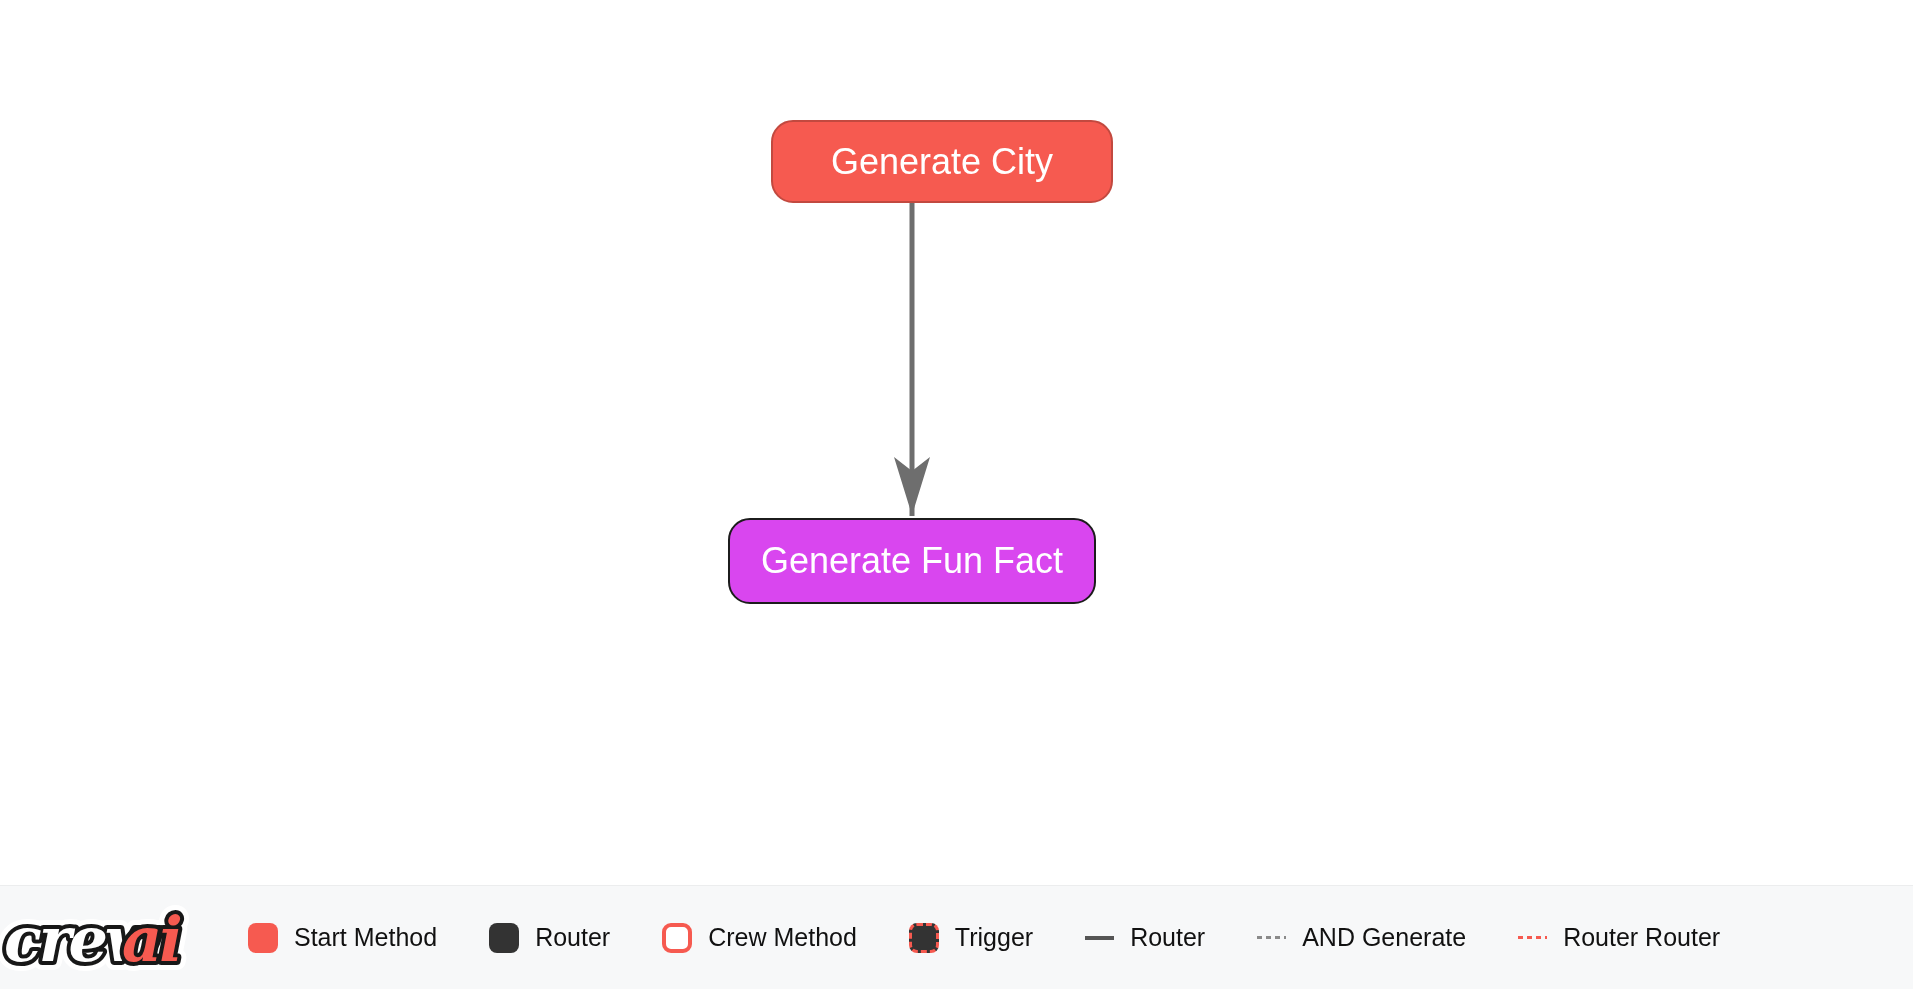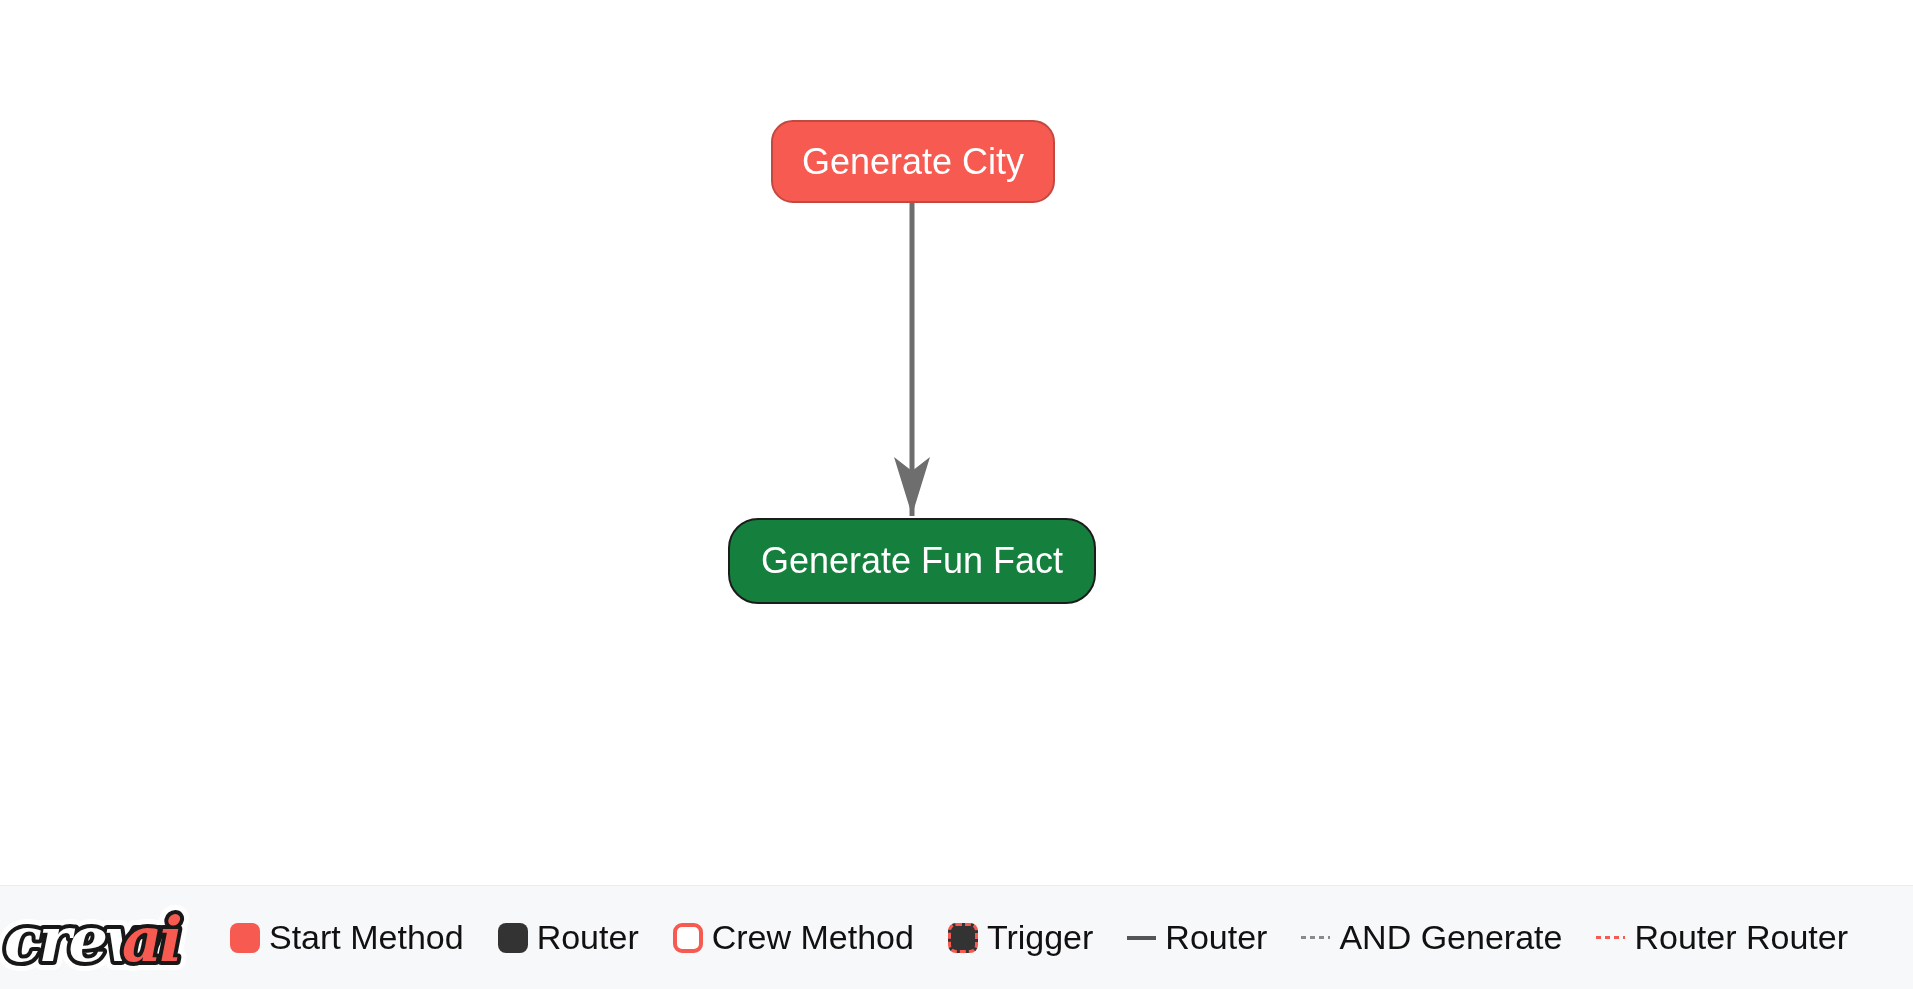--- a/index.html
+++ b/index.html
@@ -27,21 +27,21 @@
     display: flex; align-items: center; justify-content: center;
     box-sizing: border-box;
     border-radius: 22px;
     font-size: 36px;
     line-height: 1;
     white-space: nowrap;
     cursor: pointer;
     user-select: none;
   }
   .node-start {
-    left: 771px; top: 120px; width: 284px; height: 83px;
+    left: 771px; top: 120px; width: 342px; height: 83px;
     background: #F65A50; border: 2px solid #404040; color: #ffffff;
   }
   .node-method {
     left: 728px; top: 518px; width: 368px; height: 86px;
     background: #333333; border: 2px solid #1C1C1C; color: #ffffff;
   }
 
   
   .footer {
     position: absolute; left: 0; top: 885px;
@@ -53,24 +53,25 @@
     gap: 34px;
   }
   .logo-wrap { width: 196px; height: 84px; flex: 0 0 auto; margin-top: 6px; }
   .logo-text {
     font-family: "DejaVu Serif", serif;
     font-style: italic; font-weight: bold;
     font-size: 62px;
     letter-spacing: -3px;
   }
   .legend-item {
-    display: flex; align-items: center; gap: 9px;
-    font-size: 34px; color: #111111;
+    display: flex; align-items: center; gap: 16px;
+    font-size: 25px; color: #111111;
     flex: 0 0 auto;
     white-space: nowrap;
+    margin-left: 18px;
   }
   .sw { flex: 0 0 auto; box-sizing: border-box; }
   .sw-start-method  { width: 30px; height: 30px; border-radius: 8px; background: #F65A50; }
   .sw-method        { width: 30px; height: 30px; border-radius: 8px; background: #333333; }
   .sw-crew-method   { width: 30px; height: 30px; border-radius: 9px; background: #ffffff; border: 4px solid #F65A50; }
   .sw-router        { width: 30px; height: 30px; border-radius: 8px; background: #333333; border: 3px dashed #F65A50; }
   .sw-trigger       { width: 29px; height: 4px;  background: #555555; }
   .sw-and-trigger   {
     width: 29px; height: 3px;
     background: repeating-linear-gradient(90deg, #8A8A8A 0 5px, transparent 5px 9px);
@@ -89,21 +90,21 @@
 
     <svg class="edge-svg" viewBox="0 0 1913 885">
       <line x1="912" y1="203" x2="912" y2="516" stroke="#6E6E6E" stroke-width="5"></line>
       <path d="M 894 457 L 912 471 L 930 457 L 913 512 L 911 512 Z" fill="#6E6E6E"></path>
     </svg>
 
     <div class="flow-node node-start" style="background: rgb(246, 90, 80); border-color: rgb(194, 73, 63); color: rgb(255, 255, 255);">
       <span>Generate City</span>
     </div>
 
-    <div class="flow-node node-method" style="background: #15803d; border-color: rgb(28, 28, 28); color: rgb(255, 255, 255); border-radius: 30px;">
+    <div class="flow-node node-method" style="background: #d946ef; border-color: rgb(28, 28, 28); color: rgb(255, 255, 255);">
       <span>Generate Fun Fact</span>
     </div>
   </div>
 
   <div class="footer">
 
     <svg class="logo-wrap" viewBox="0 0 196 84">
       <g class="logo-text">
 
         <text x="4" y="62" fill="none" stroke="#FFFFFF" stroke-width="18" stroke-linejoin="round">crew</text>

